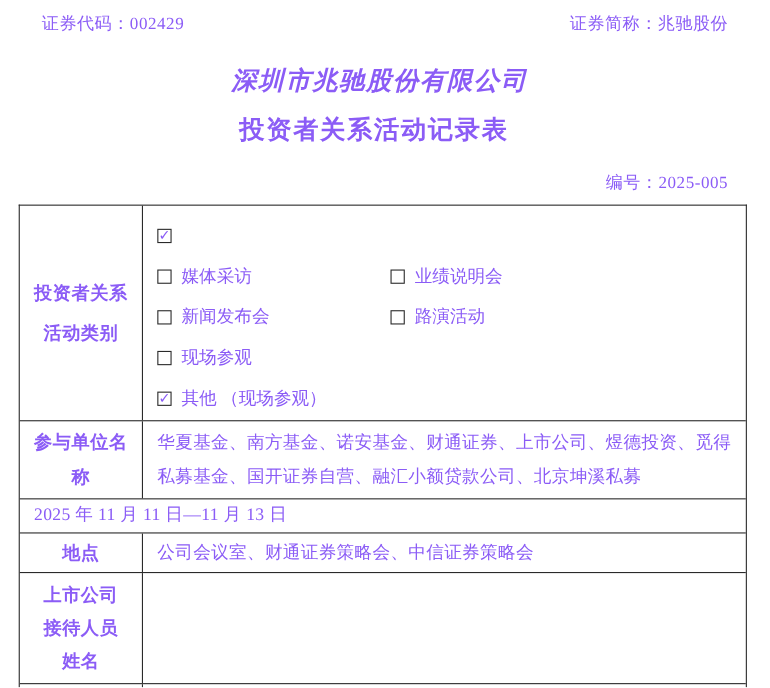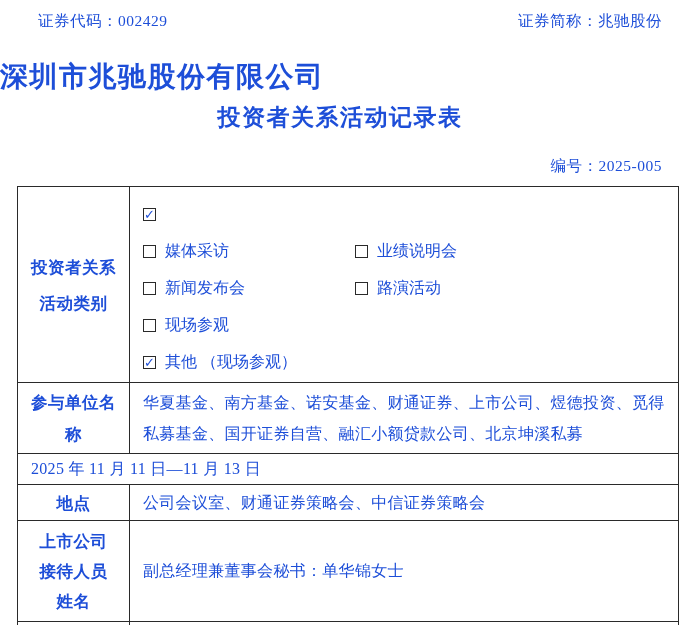--- a/index.html
+++ b/index.html
@@ -1,34 +1,35 @@
 <!DOCTYPE html>
 <html><head>
 <meta charset="utf-8">
 <style>
   html,body{margin:0;padding:0;background:#ffffff;}
   .page{
     position:relative;
     width:700px;height:625px;
     background:#ffffff;
-    color:#1d4ed8;
+    color:#8b5cf6;
     font-family:"Liberation Serif",serif;
     overflow:hidden;
   }
   
   .toprow{
     position:absolute;top:11px;left:38px;right:38px;
     display:flex;justify-content:space-between;
     font-size:15.5px;letter-spacing:0.5px;
   }
   
   .title{
     position:absolute;top:58px;left:0;right:10px;
+    text-align:center;
     font-family:"Liberation Sans",sans-serif;
-    font-weight:bold;font-size:28px;letter-spacing:1.5px;
+    font-weight:bold;font-size:23px;letter-spacing:1.5px;font-style:italic;
   }
   .subtitle{
     position:absolute;top:102px;left:0;right:20px;
     text-align:center;
     font-family:"Liberation Sans",sans-serif;
     font-weight:bold;font-size:23px;letter-spacing:1.5px;
   }
   .docno{
     position:absolute;top:156px;right:38px;
     font-size:15.5px;letter-spacing:0.5px;
@@ -172,23 +173,20 @@
         <span class="single-line">公司会议室、财通证券策略会、中信证券策略会</span>
       </div>
     </div>
 
     <div class="trow r-reception">
       <div class="hcell">
         <span class="hline">上市公司</span>
         <span class="hline">接待人员</span>
         <span class="hline">姓名</span>
       </div>
-      <div class="ccell">
-        <span class="single-line">副总经理兼董事会秘书：单华锦女士</span>
-      </div>
     </div>
 
     <div class="trow r-stub">
       <div class="hcell"></div>
       <div class="ccell"></div>
     </div>
 
   </div>
 </div>
 

